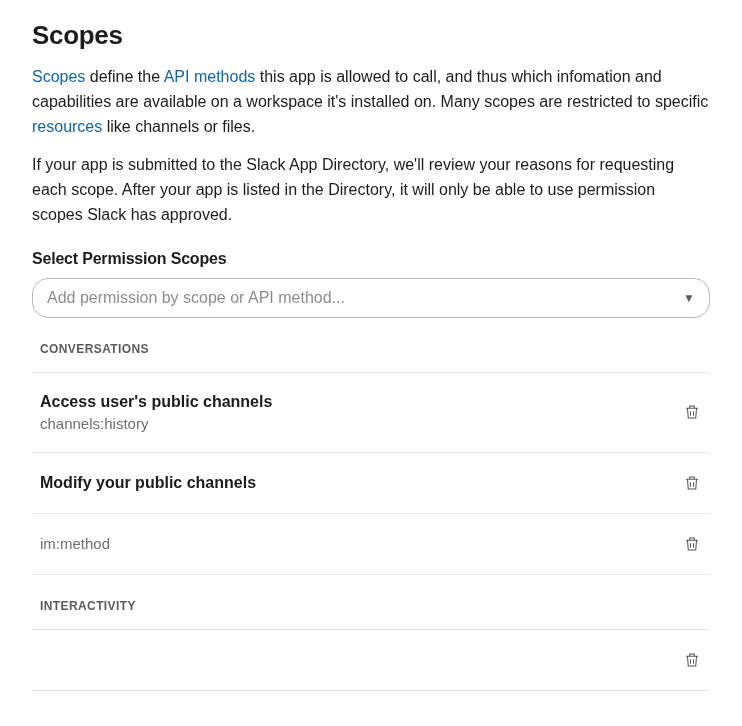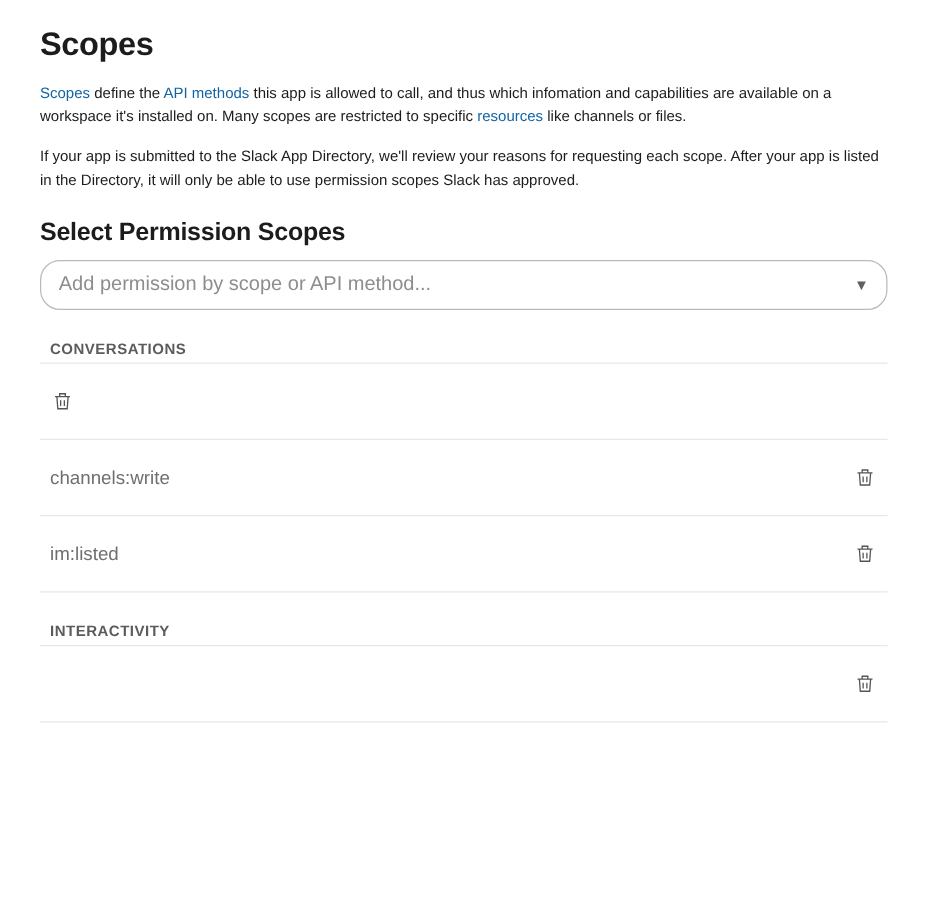--- a/index.html
+++ b/index.html
@@ -11,31 +11,31 @@
     color: #1d1c1d;
     padding: 20px 32px;
   }
   h1.page-title {
     font-size: 26px;
     font-weight: 800;
     margin-bottom: 14px;
     letter-spacing: -0.3px;
   }
   p.intro {
-    font-size: 12px;
+    font-size: 16px;
     line-height: 1.55;
     margin-bottom: 14px;
     color: #1d1c1d;
   }
   a.link {
     color: #1264a3;
     text-decoration: none;
   }
   h2.select-heading {
-    font-size: 20px;
+    font-size: 16px;
     font-weight: 800;
     margin-top: 22px;
     margin-bottom: 10px;
     letter-spacing: -0.2px;
   }
   .select-box {
     border: 1px solid #bbbabb;
     border-radius: 16px;
     padding: 10px 14px;
     display: flex;
@@ -51,21 +51,21 @@
   .select-box .caret {
     font-size: 12px;
     color: #616061;
   }
   .section-label {
     font-size: 12px;
     font-weight: 700;
     letter-spacing: 0.4px;
     color: #5b5b5b;
     text-transform: uppercase;
-    padding: 24px 8px 4px 8px;
+    padding: 24px 8px 16px 8px;
     border-bottom: 1px solid #e8e8e8;
   }
   .scope-row {
     display: flex;
     align-items: center;
     justify-content: space-between;
     padding: 20px 8px;
     border-bottom: 1px solid #e8e8e8;
   }
   .scope-text {
@@ -112,41 +112,45 @@
 <h2 class="select-heading">Select Permission Scopes</h2>
 
 <div class="select-box">
   <span class="placeholder">Add permission by scope or API method...</span>
   <span class="caret">▼</span>
 </div>
 
 <div class="section-label">CONVERSATIONS</div>
 
 <div class="scope-row">
-  <button class="trash-btn">
-    <svg width="18" height="18" viewBox="0 0 24 24">
-        <path d="M4 7h16M9 7V4h6v3M6 7l1 13h10l1-13M10 11v6M14 11v6"></path>
-      </svg>
-  </button>
-</div>
-
-<div class="scope-row">
   <div class="scope-text">
-    <div class="scope-sub">channels:write</div>
+    <div class="scope-title">Access user's public channels</div>
+    <div class="scope-sub">channels:history</div>
   </div>
   <button class="trash-btn">
     <svg width="18" height="18" viewBox="0 0 24 24">
         <path d="M4 7h16M9 7V4h6v3M6 7l1 13h10l1-13M10 11v6M14 11v6"></path>
       </svg>
   </button>
 </div>
 
 <div class="scope-row">
   <div class="scope-text">
-    <div class="scope-sub">im:listed</div>
+    <div class="scope-title">Modify your public channels</div>
+  </div>
+  <button class="trash-btn">
+    <svg width="18" height="18" viewBox="0 0 24 24">
+        <path d="M4 7h16M9 7V4h6v3M6 7l1 13h10l1-13M10 11v6M14 11v6"></path>
+      </svg>
+  </button>
+</div>
+
+<div class="scope-row">
+  <div class="scope-text">
+    <div class="scope-sub">im:method</div>
   </div>
   <button class="trash-btn">
     <svg width="18" height="18" viewBox="0 0 24 24">
         <path d="M4 7h16M9 7V4h6v3M6 7l1 13h10l1-13M10 11v6M14 11v6"></path>
       </svg>
   </button>
 </div>
 
 <div class="section-label">INTERACTIVITY</div>
 

